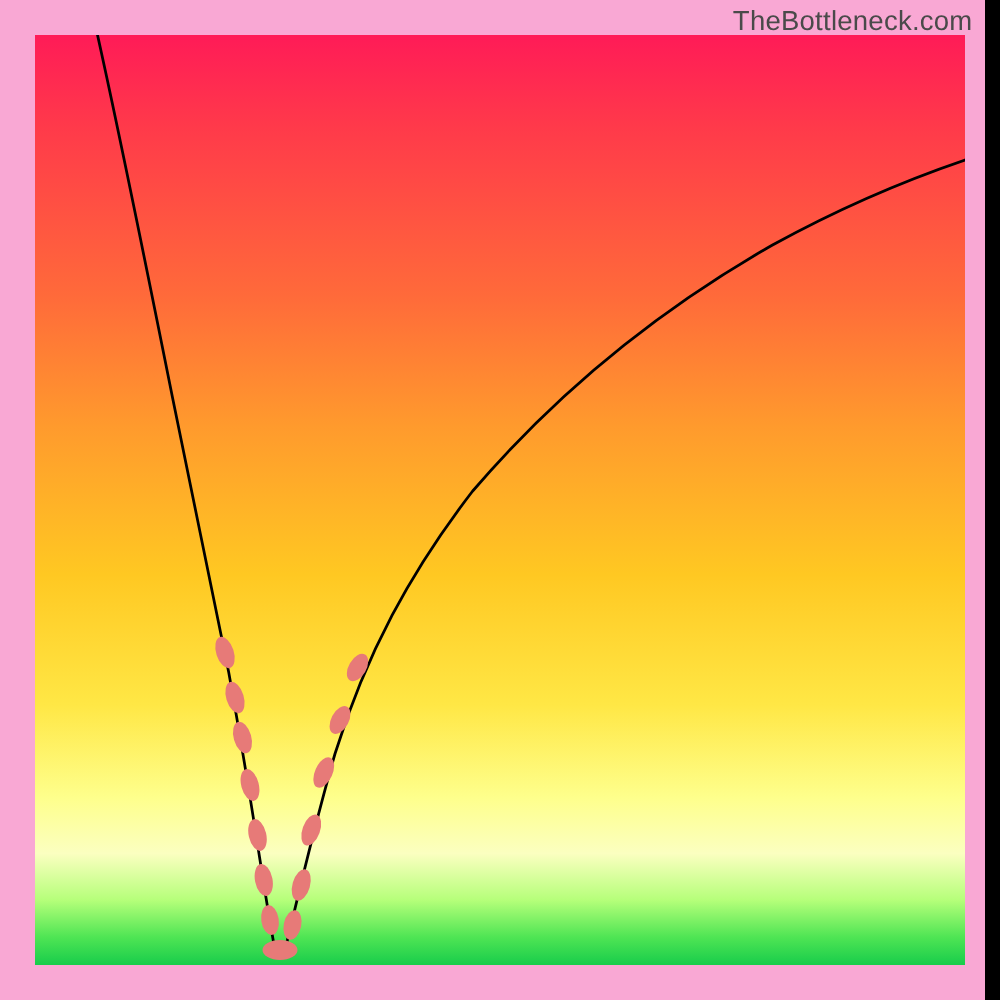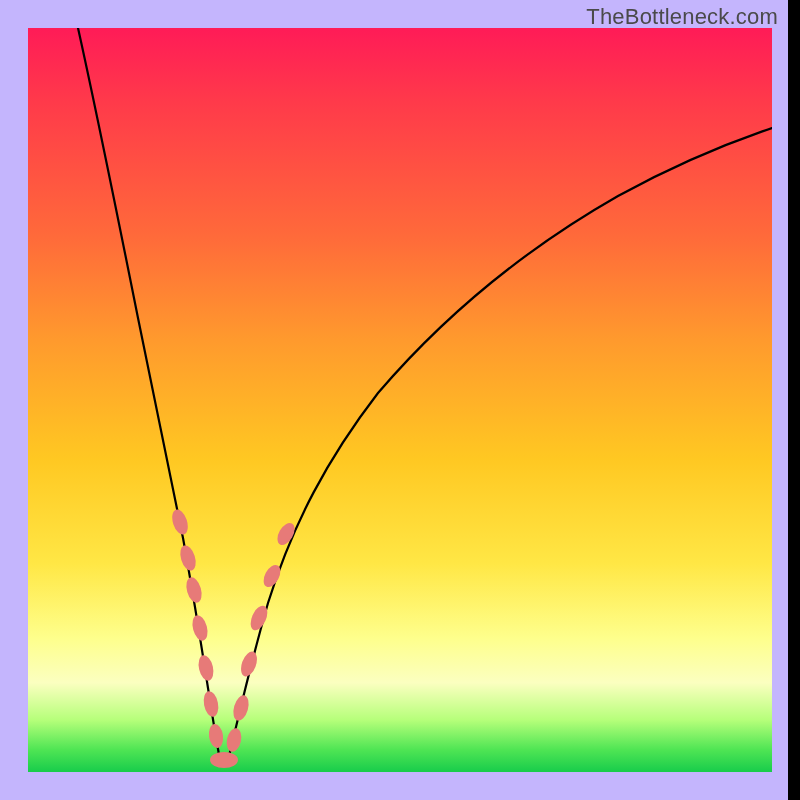--- a/index.html
+++ b/index.html
@@ -8,21 +8,21 @@
     width: 800px;
     height: 800px;
     overflow: hidden;
     font-family: Arial, Helvetica, sans-serif;
     background: #000;
   }
   .frame {
     position: relative;
     width: 788px;
     height: 800px;
-    background: #c4b5fd;
+    background: #f9a8d4;
   }
   .plot-area {
     position: absolute;
     left: 28px;
     top: 28px;
     width: 744px;
     height: 744px;
     overflow: hidden;
   }
   .gradient-bg {

